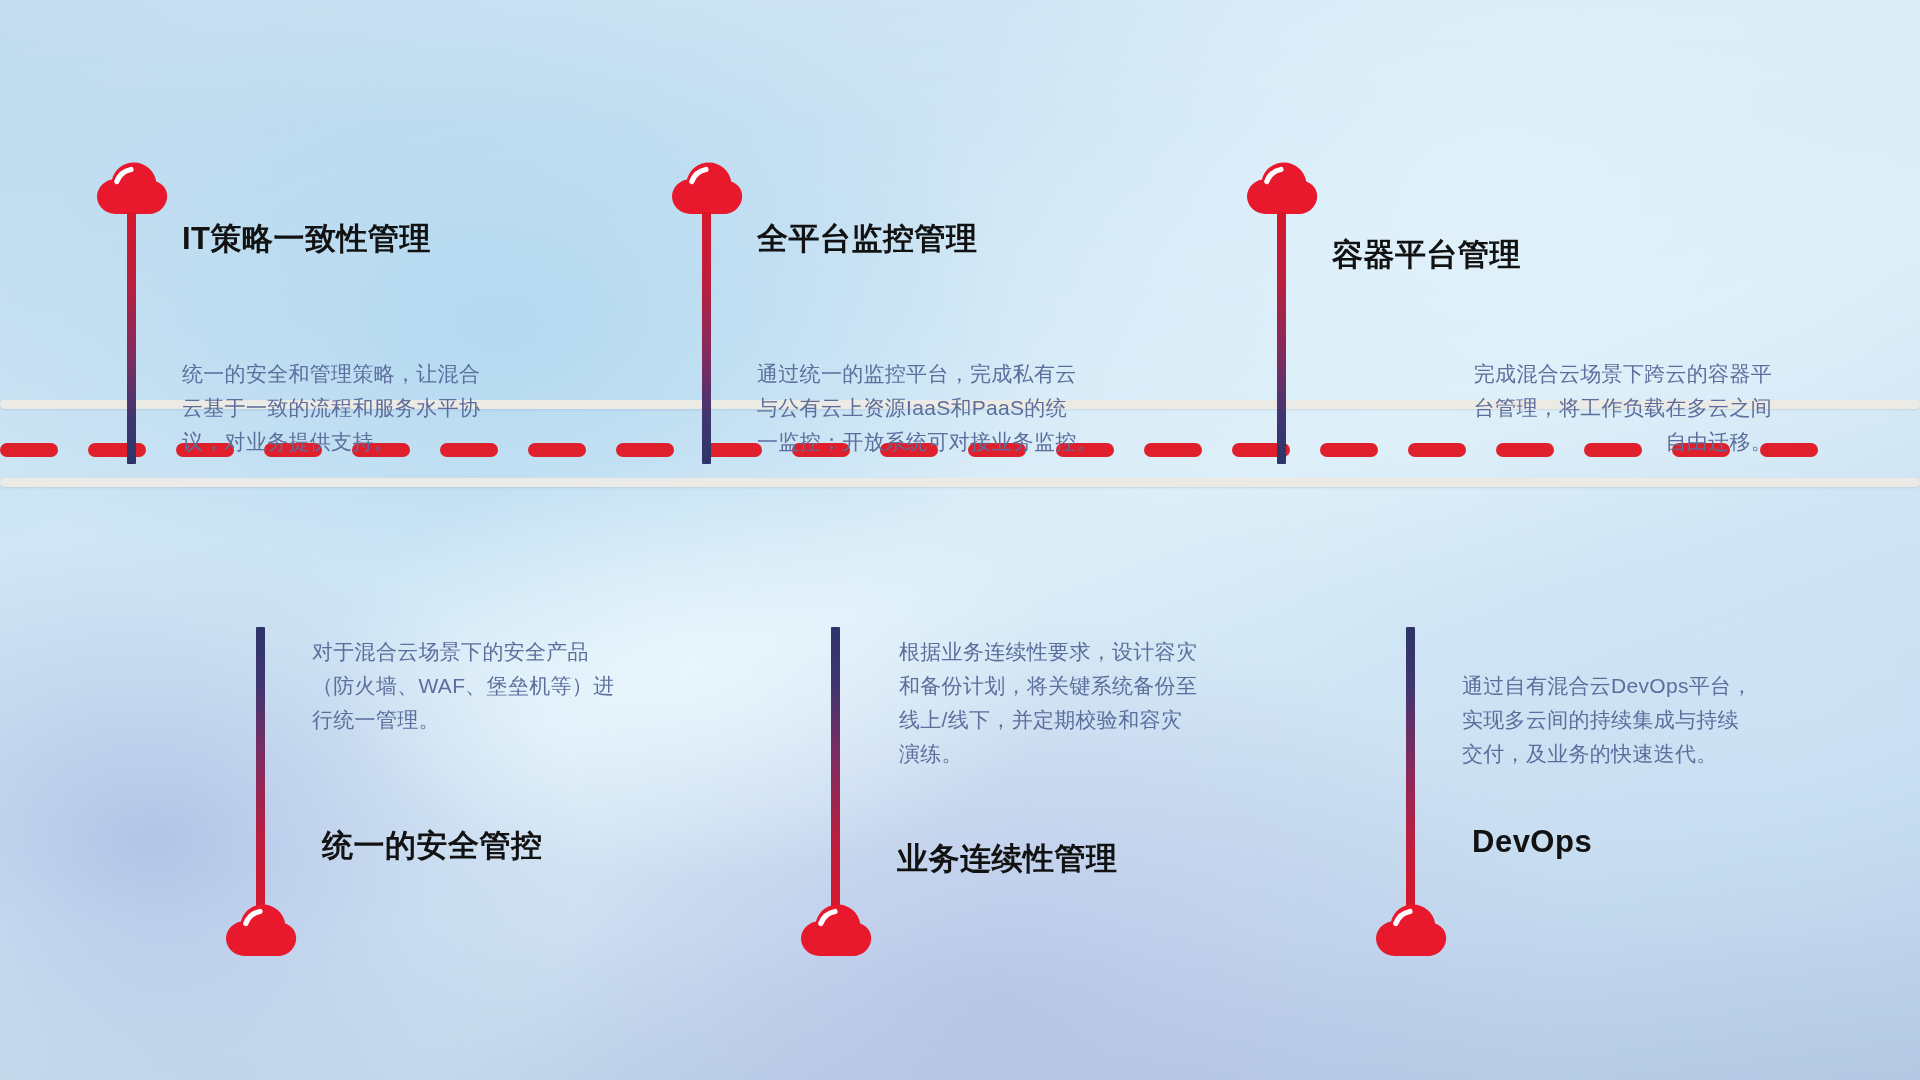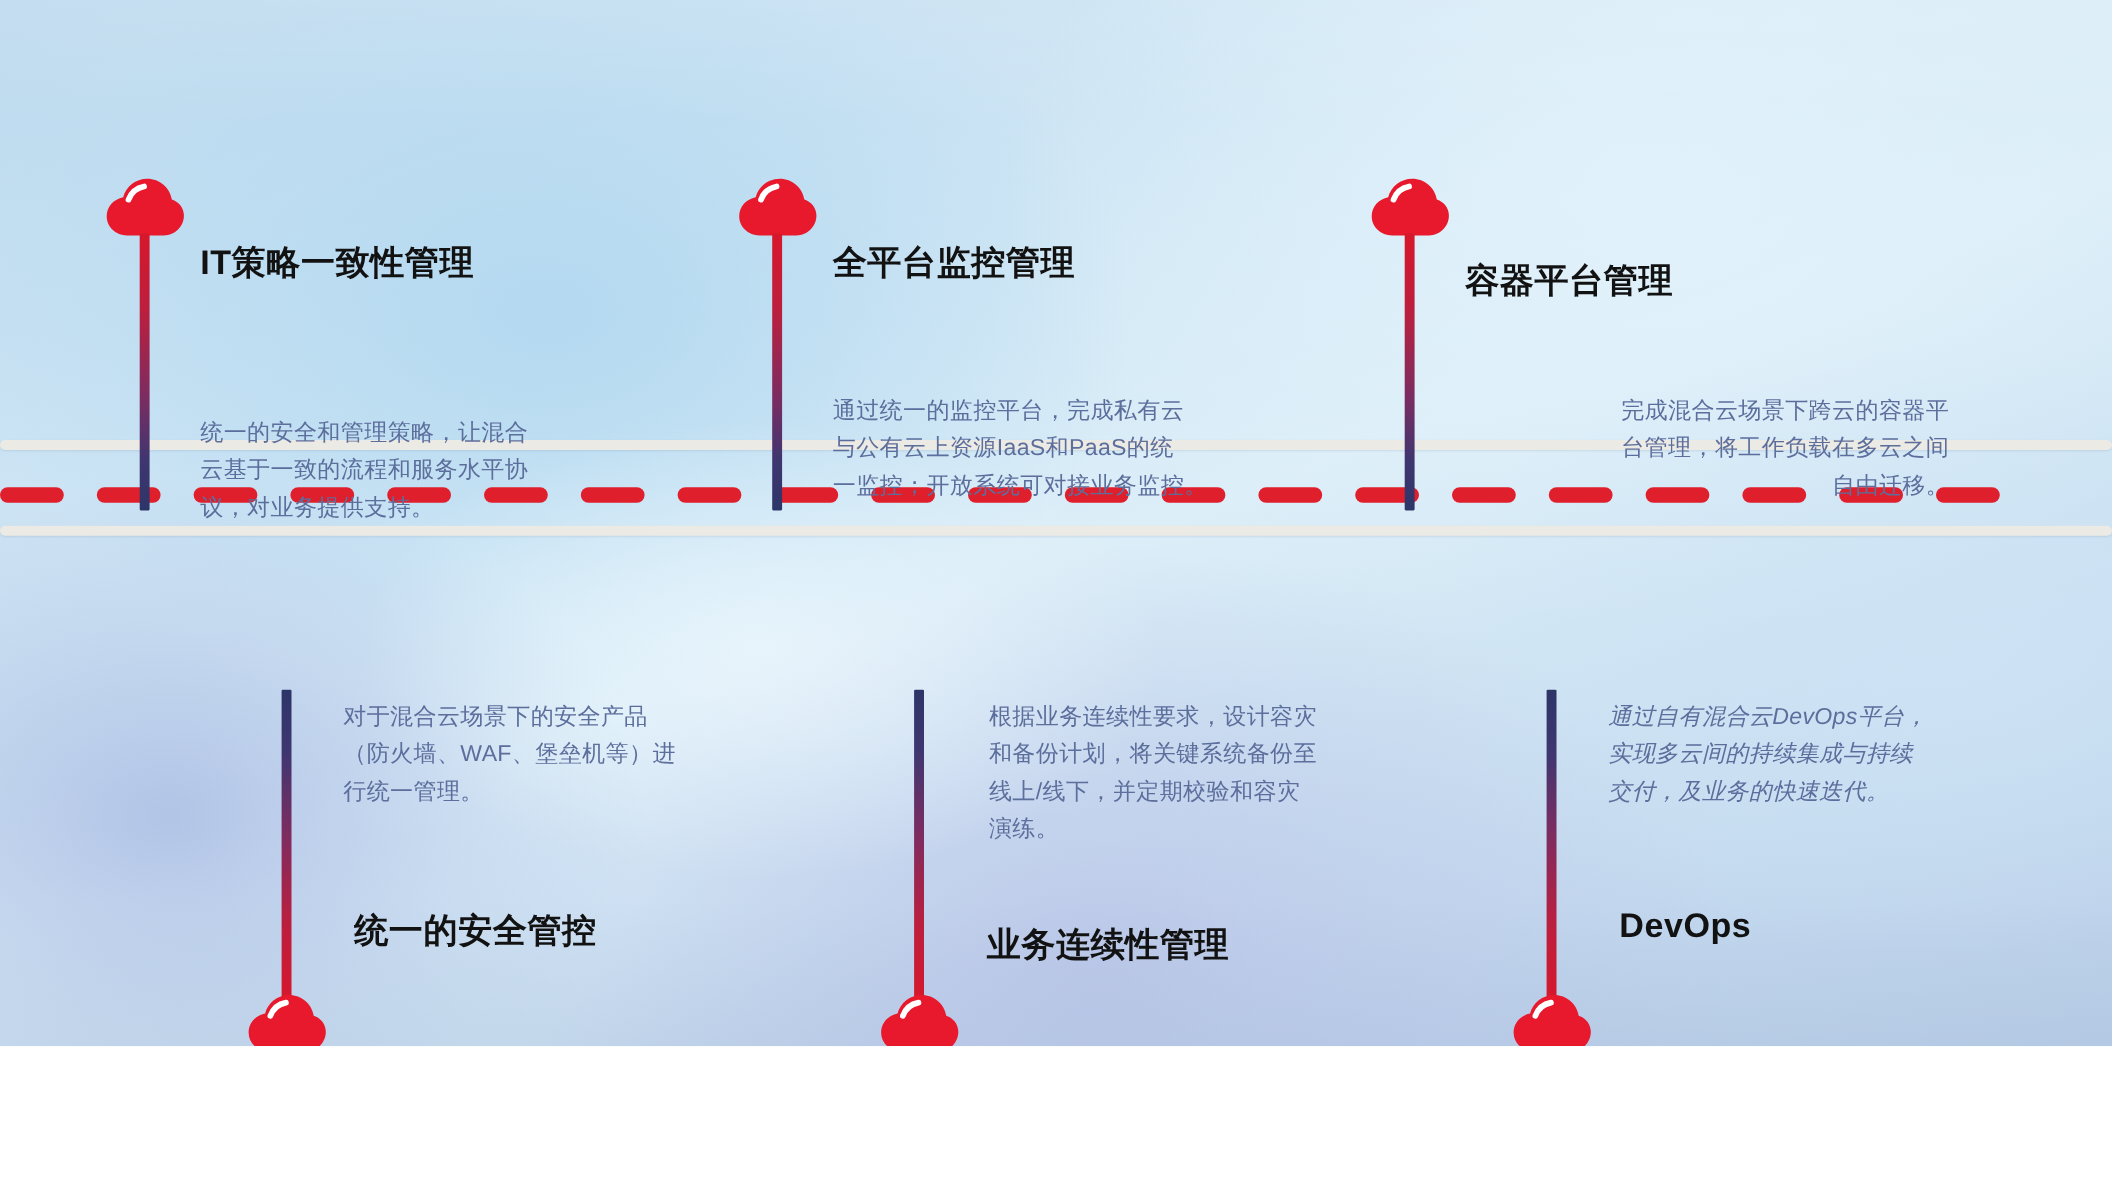--- a/index.html
+++ b/index.html
@@ -7,21 +7,21 @@
 
   html, body {
     width:1920px; height:1080px;
     overflow:hidden;
     font-family:"Liberation Sans","DejaVu Sans",sans-serif;
   }
 
   
   #canvas {
     position:relative;
-    width:1920px; height:951px;
+    width:1920px; height:1080px;
     background:#cfe3f2;
     overflow:hidden;
   }
   .bg-layer { position:absolute; inset:0; }
 
   .bg-base {
     background:linear-gradient(160deg,
        #bcd9ee 0%,
        #c6e0f2 18%,
        #d4e9f6 38%,
@@ -171,21 +171,21 @@
 
   <div class="item">
     <div class="cloud" style="left:95px; top:160px;">
       <svg viewBox="0 0 74 56" xmlns="http://www.w3.org/2000/svg">
         <path d="M20.5 54C10.3 54 2 46.3 2 36.6c0-8.5 6.4-15.6 15-17.2C19.4 9.7 28.3 2.5 38.9 2.5c11.3 0 20.7 8.2 22.3 18.9 6.4 2 11 7.8 11 14.6C72.2 46 64.1 54 54 54z" fill="#E8192C"></path>
         <path d="M21.8 21.5c2.3-6.2 7.7-10.8 14.2-12" stroke="#ffffff" stroke-width="5.2" stroke-linecap="round" fill="none"></path>
       </svg>
     </div>
     <div class="stem stem-top" style="left:127px; top:212px; height:252px;"></div>
     <div class="item-title" style="left:182px; top:220px;">IT策略一致性管理</div>
-    <div class="item-body" style="left:182px; top:377px; width:440px;">统一的安全和管理策略，让混合
+    <div class="item-body" style="left:182px; top:357px; width:440px;">统一的安全和管理策略，让混合
 云基于一致的流程和服务水平协
 议，对业务提供支持。</div>
   </div>
 
   <div class="item">
     <div class="cloud" style="left:670px; top:160px;">
       <svg viewBox="0 0 74 56" xmlns="http://www.w3.org/2000/svg">
         <path d="M20.5 54C10.3 54 2 46.3 2 36.6c0-8.5 6.4-15.6 15-17.2C19.4 9.7 28.3 2.5 38.9 2.5c11.3 0 20.7 8.2 22.3 18.9 6.4 2 11 7.8 11 14.6C72.2 46 64.1 54 54 54z" fill="#E8192C"></path>
         <path d="M21.8 21.5c2.3-6.2 7.7-10.8 14.2-12" stroke="#ffffff" stroke-width="5.2" stroke-linecap="round" fill="none"></path>
       </svg>
@@ -235,21 +235,21 @@
     <div class="cloud" style="left:799px; top:902px;">
       <svg viewBox="0 0 74 56" xmlns="http://www.w3.org/2000/svg">
         <path d="M20.5 54C10.3 54 2 46.3 2 36.6c0-8.5 6.4-15.6 15-17.2C19.4 9.7 28.3 2.5 38.9 2.5c11.3 0 20.7 8.2 22.3 18.9 6.4 2 11 7.8 11 14.6C72.2 46 64.1 54 54 54z" fill="#E8192C"></path>
         <path d="M21.8 21.5c2.3-6.2 7.7-10.8 14.2-12" stroke="#ffffff" stroke-width="5.2" stroke-linecap="round" fill="none"></path>
       </svg>
     </div>
   </div>
 
   <div class="item">
     <div class="stem stem-bottom" style="left:1406px; top:627px; height:287px;"></div>
-    <div class="item-body" style="left:1462px; top:635px; width:440px;font-style:italic;">通过自有混合云DevOps平台，
+    <div class="item-body" style="left:1462px; top:669px; width:440px;">通过自有混合云DevOps平台，
 实现多云间的持续集成与持续
 交付，及业务的快速迭代。</div>
     <div class="item-title" style="left:1472px; top:823px;">DevOps</div>
     <div class="cloud" style="left:1374px; top:902px;">
       <svg viewBox="0 0 74 56" xmlns="http://www.w3.org/2000/svg">
         <path d="M20.5 54C10.3 54 2 46.3 2 36.6c0-8.5 6.4-15.6 15-17.2C19.4 9.7 28.3 2.5 38.9 2.5c11.3 0 20.7 8.2 22.3 18.9 6.4 2 11 7.8 11 14.6C72.2 46 64.1 54 54 54z" fill="#E8192C"></path>
         <path d="M21.8 21.5c2.3-6.2 7.7-10.8 14.2-12" stroke="#ffffff" stroke-width="5.2" stroke-linecap="round" fill="none"></path>
       </svg>
     </div>
   </div>

